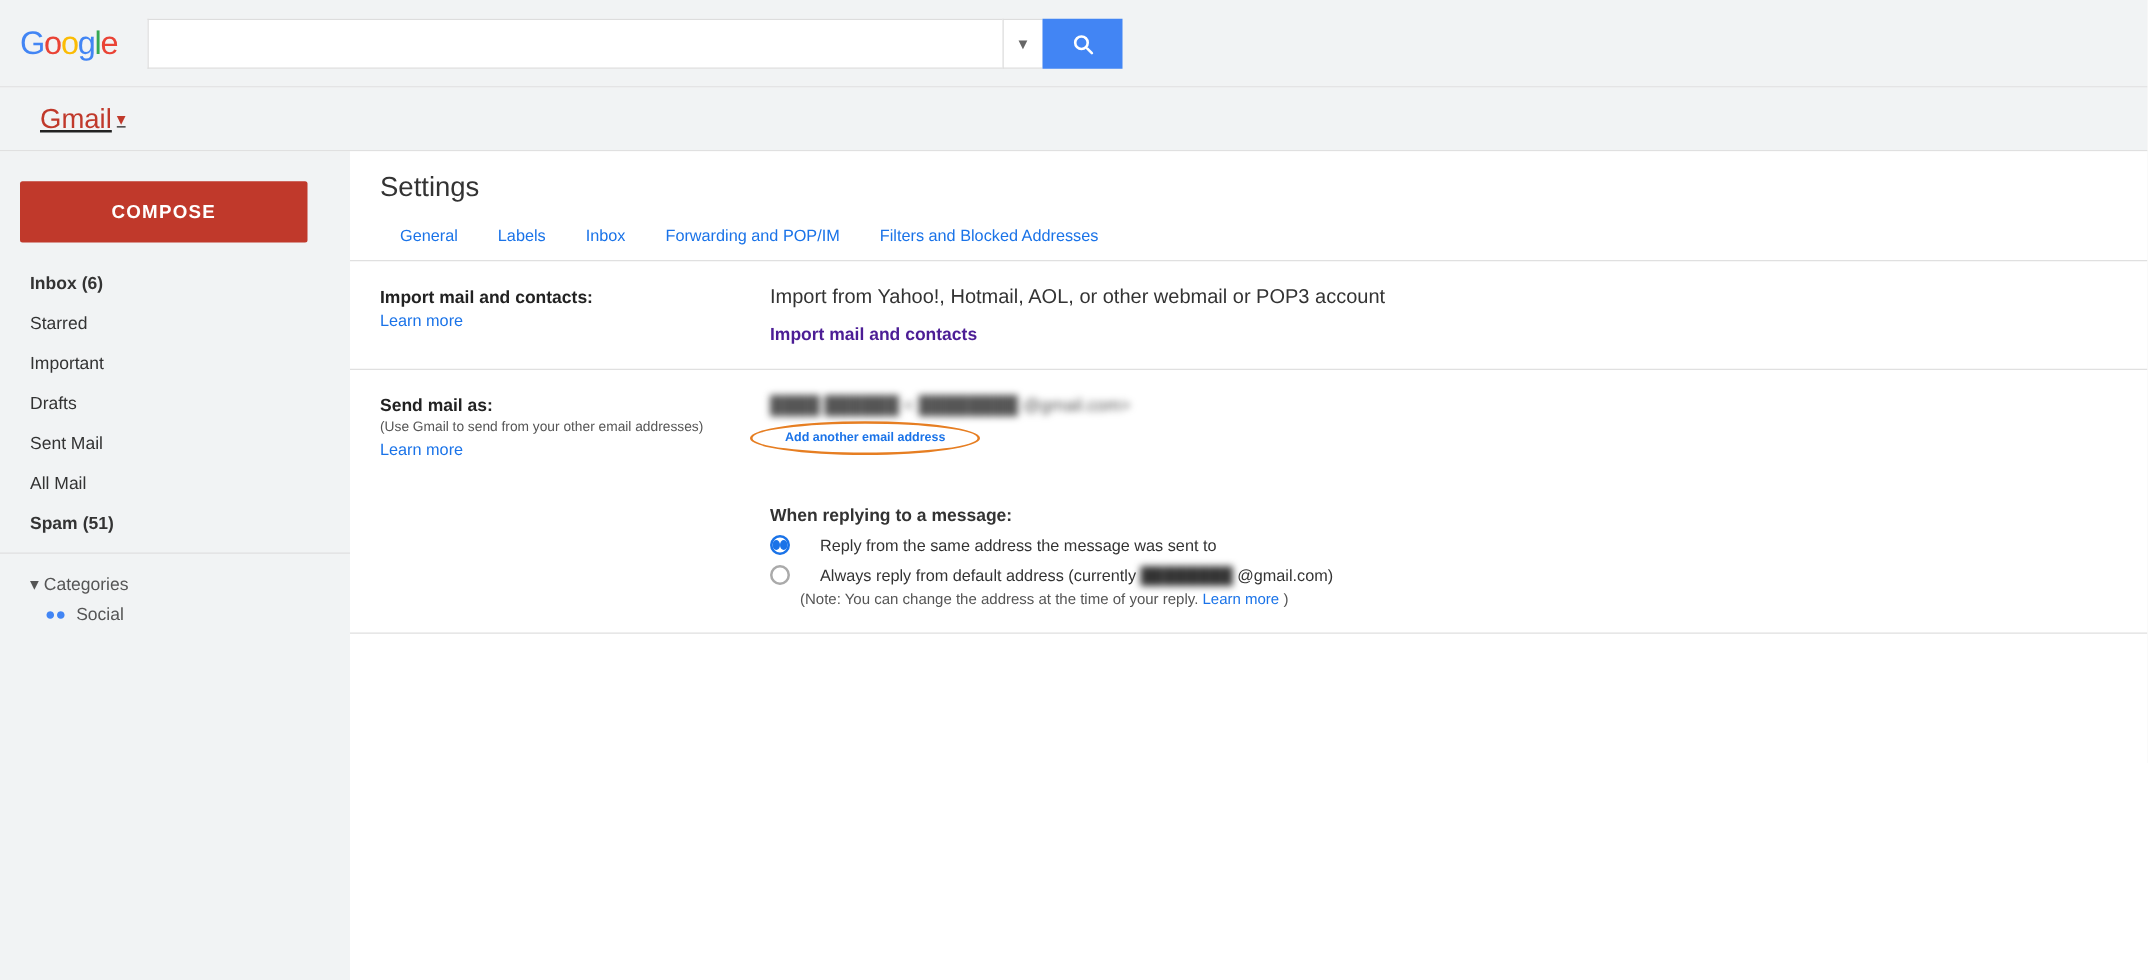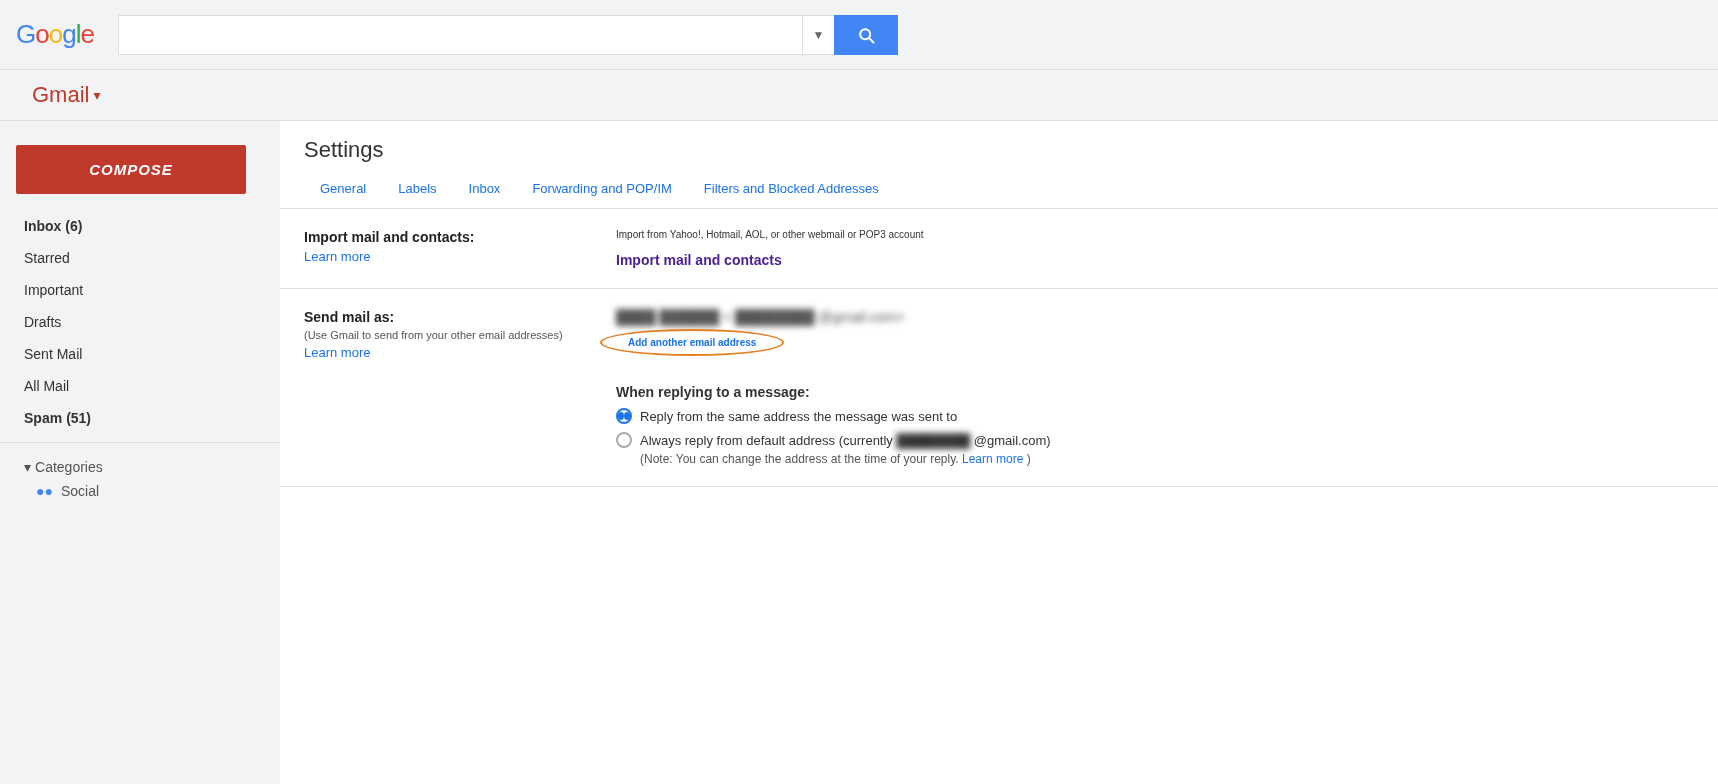--- a/index.html
+++ b/index.html
@@ -90,21 +90,20 @@
       color: white;
       font-weight: bold;
       font-size: 15px;
       letter-spacing: 1px;
       border: none;
       border-radius: 2px;
       padding: 16px 32px;
       cursor: pointer;
       width: 230px;
       text-align: center;
-      font-style: italic;
     }
     .sidebar-item {
       padding: 8px 16px 8px 24px;
       cursor: pointer;
       border-radius: 0 20px 20px 0;
       color: #333;
       font-size: 14px;
       display: flex;
       align-items: center;
     }
@@ -237,21 +236,21 @@
     .import-link {
       display: inline-block;
       color: #4c1d95;
       font-weight: bold;
       cursor: pointer;
       font-size: 14px;
       margin-top: 8px;
     }
     .import-text {
       color: #333;
-      font-size: 10px;
+      font-size: 16px;
       margin-bottom: 4px;
     }
     .email-display {
       color: #555;
       font-size: 14px;
       margin-bottom: 8px;
       filter: blur(3px);
       user-select: none;
     }
     .add-email-link {
@@ -266,26 +265,26 @@
     .add-email-link::before {
       content: '';
       position: absolute;
       top: -4px;
       left: -16px;
       right: -16px;
       bottom: -4px;
       border: 2.5px solid #e67e22;
       border-radius: 50%;
     }
-    .reply-section { margin-top: 16px; }
+    .reply-section { margin-top: 28px; }
     .reply-section strong { font-size: 14px; font-weight: bold; }
     .radio-item {
       display: flex;
       align-items: center;
-      gap: 8px;
+      gap: 24px;
       margin-top: 8px;
       font-size: 13px;
       cursor: pointer;
     }
     .radio-circle {
       width: 16px;
       height: 16px;
       border-radius: 50%;
       border: 2px solid #aaa;
       display: flex;
@@ -330,21 +329,21 @@
     <button class="search-dropdown-btn">▼</button>
     <button class="search-btn">
       <svg xmlns="http://www.w3.org/2000/svg" width="20" height="20" viewBox="0 0 24 24">
           <path d="M21 21l-4.35-4.35M17 11A6 6 0 1 1 5 11a6 6 0 0 1 12 0z" stroke="white" stroke-width="2.5" fill="none" stroke-linecap="round"></path>
         </svg>
     </button>
   </div>
 </div>
 
 <div style="display:flex; background:#f1f3f4; border-bottom:1px solid #e0e0e0;">
-  <div style="width:280px; padding:4px 16px; display:flex; align-items:center;">
+  <div style="width:280px; padding:4px 16px; display:flex; align-items:center;text-decoration:underline;">
     <span class="gmail-header">
       <span style="color:#c0392b; font-size:22px; font-weight:400;">Gmail</span>
       <span class="gmail-dropdown">▾</span>
     </span>
   </div>
   <div style="flex:1;"></div>
 </div>
 
 <div class="main-layout">
 

